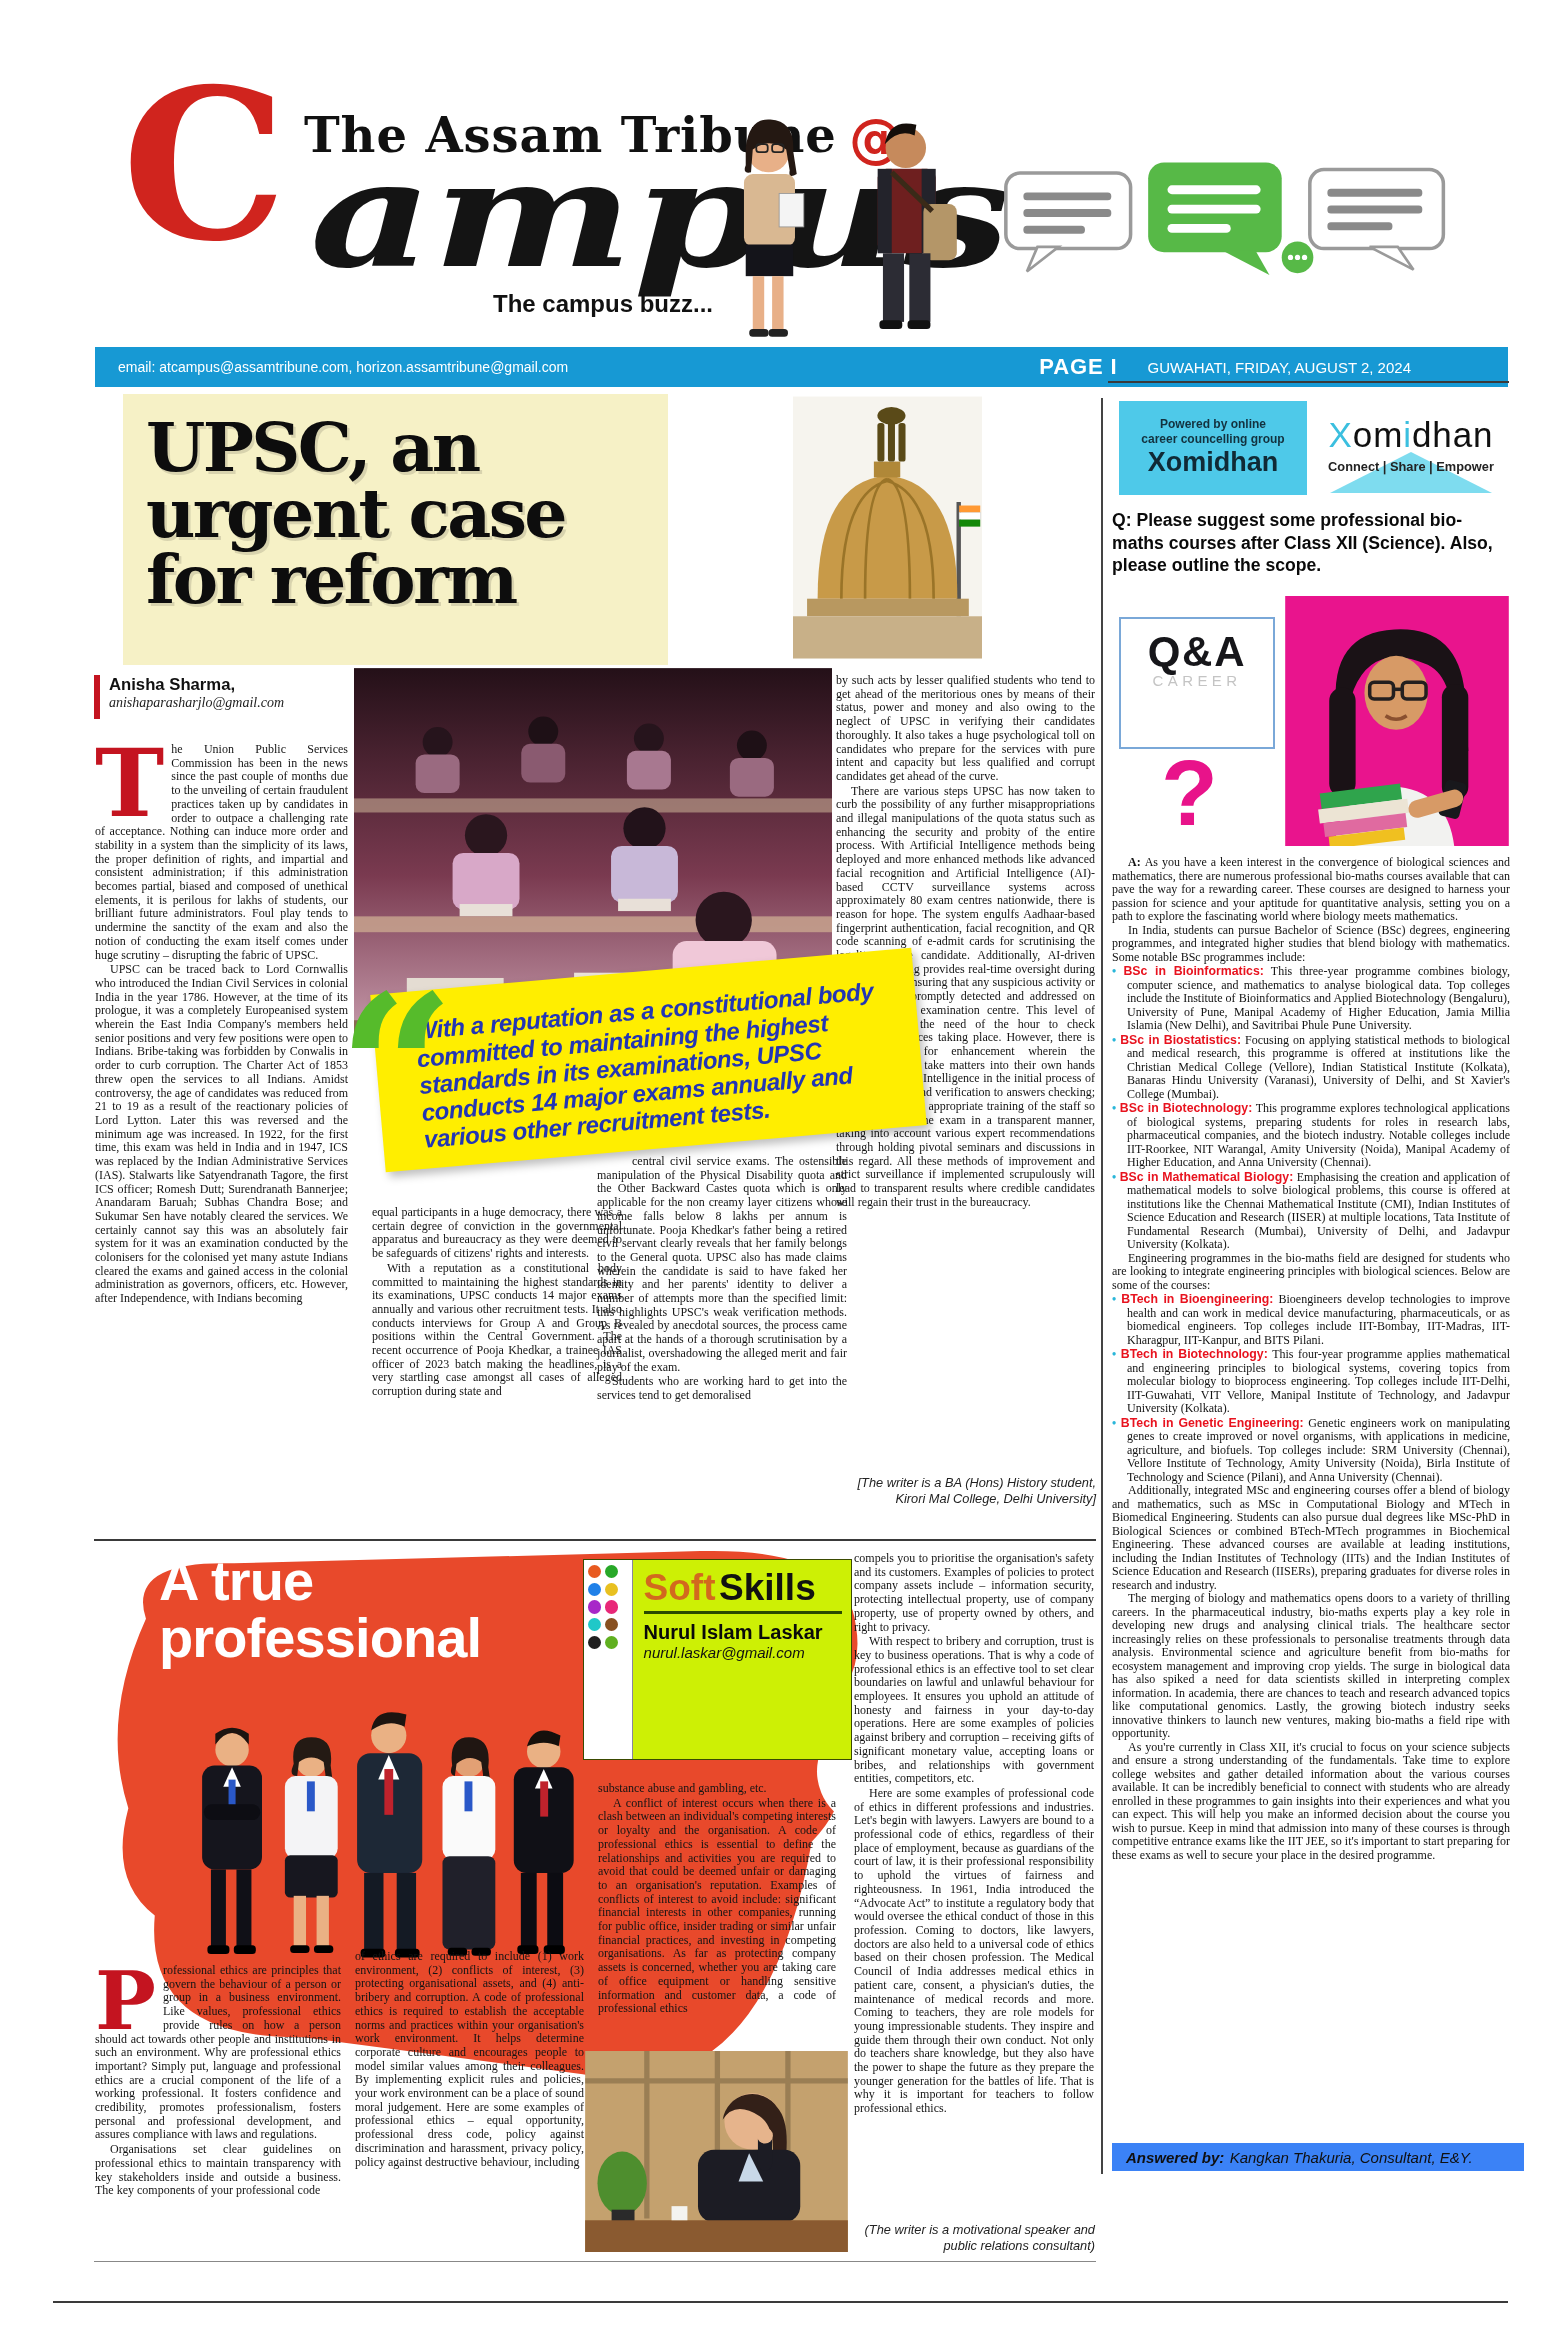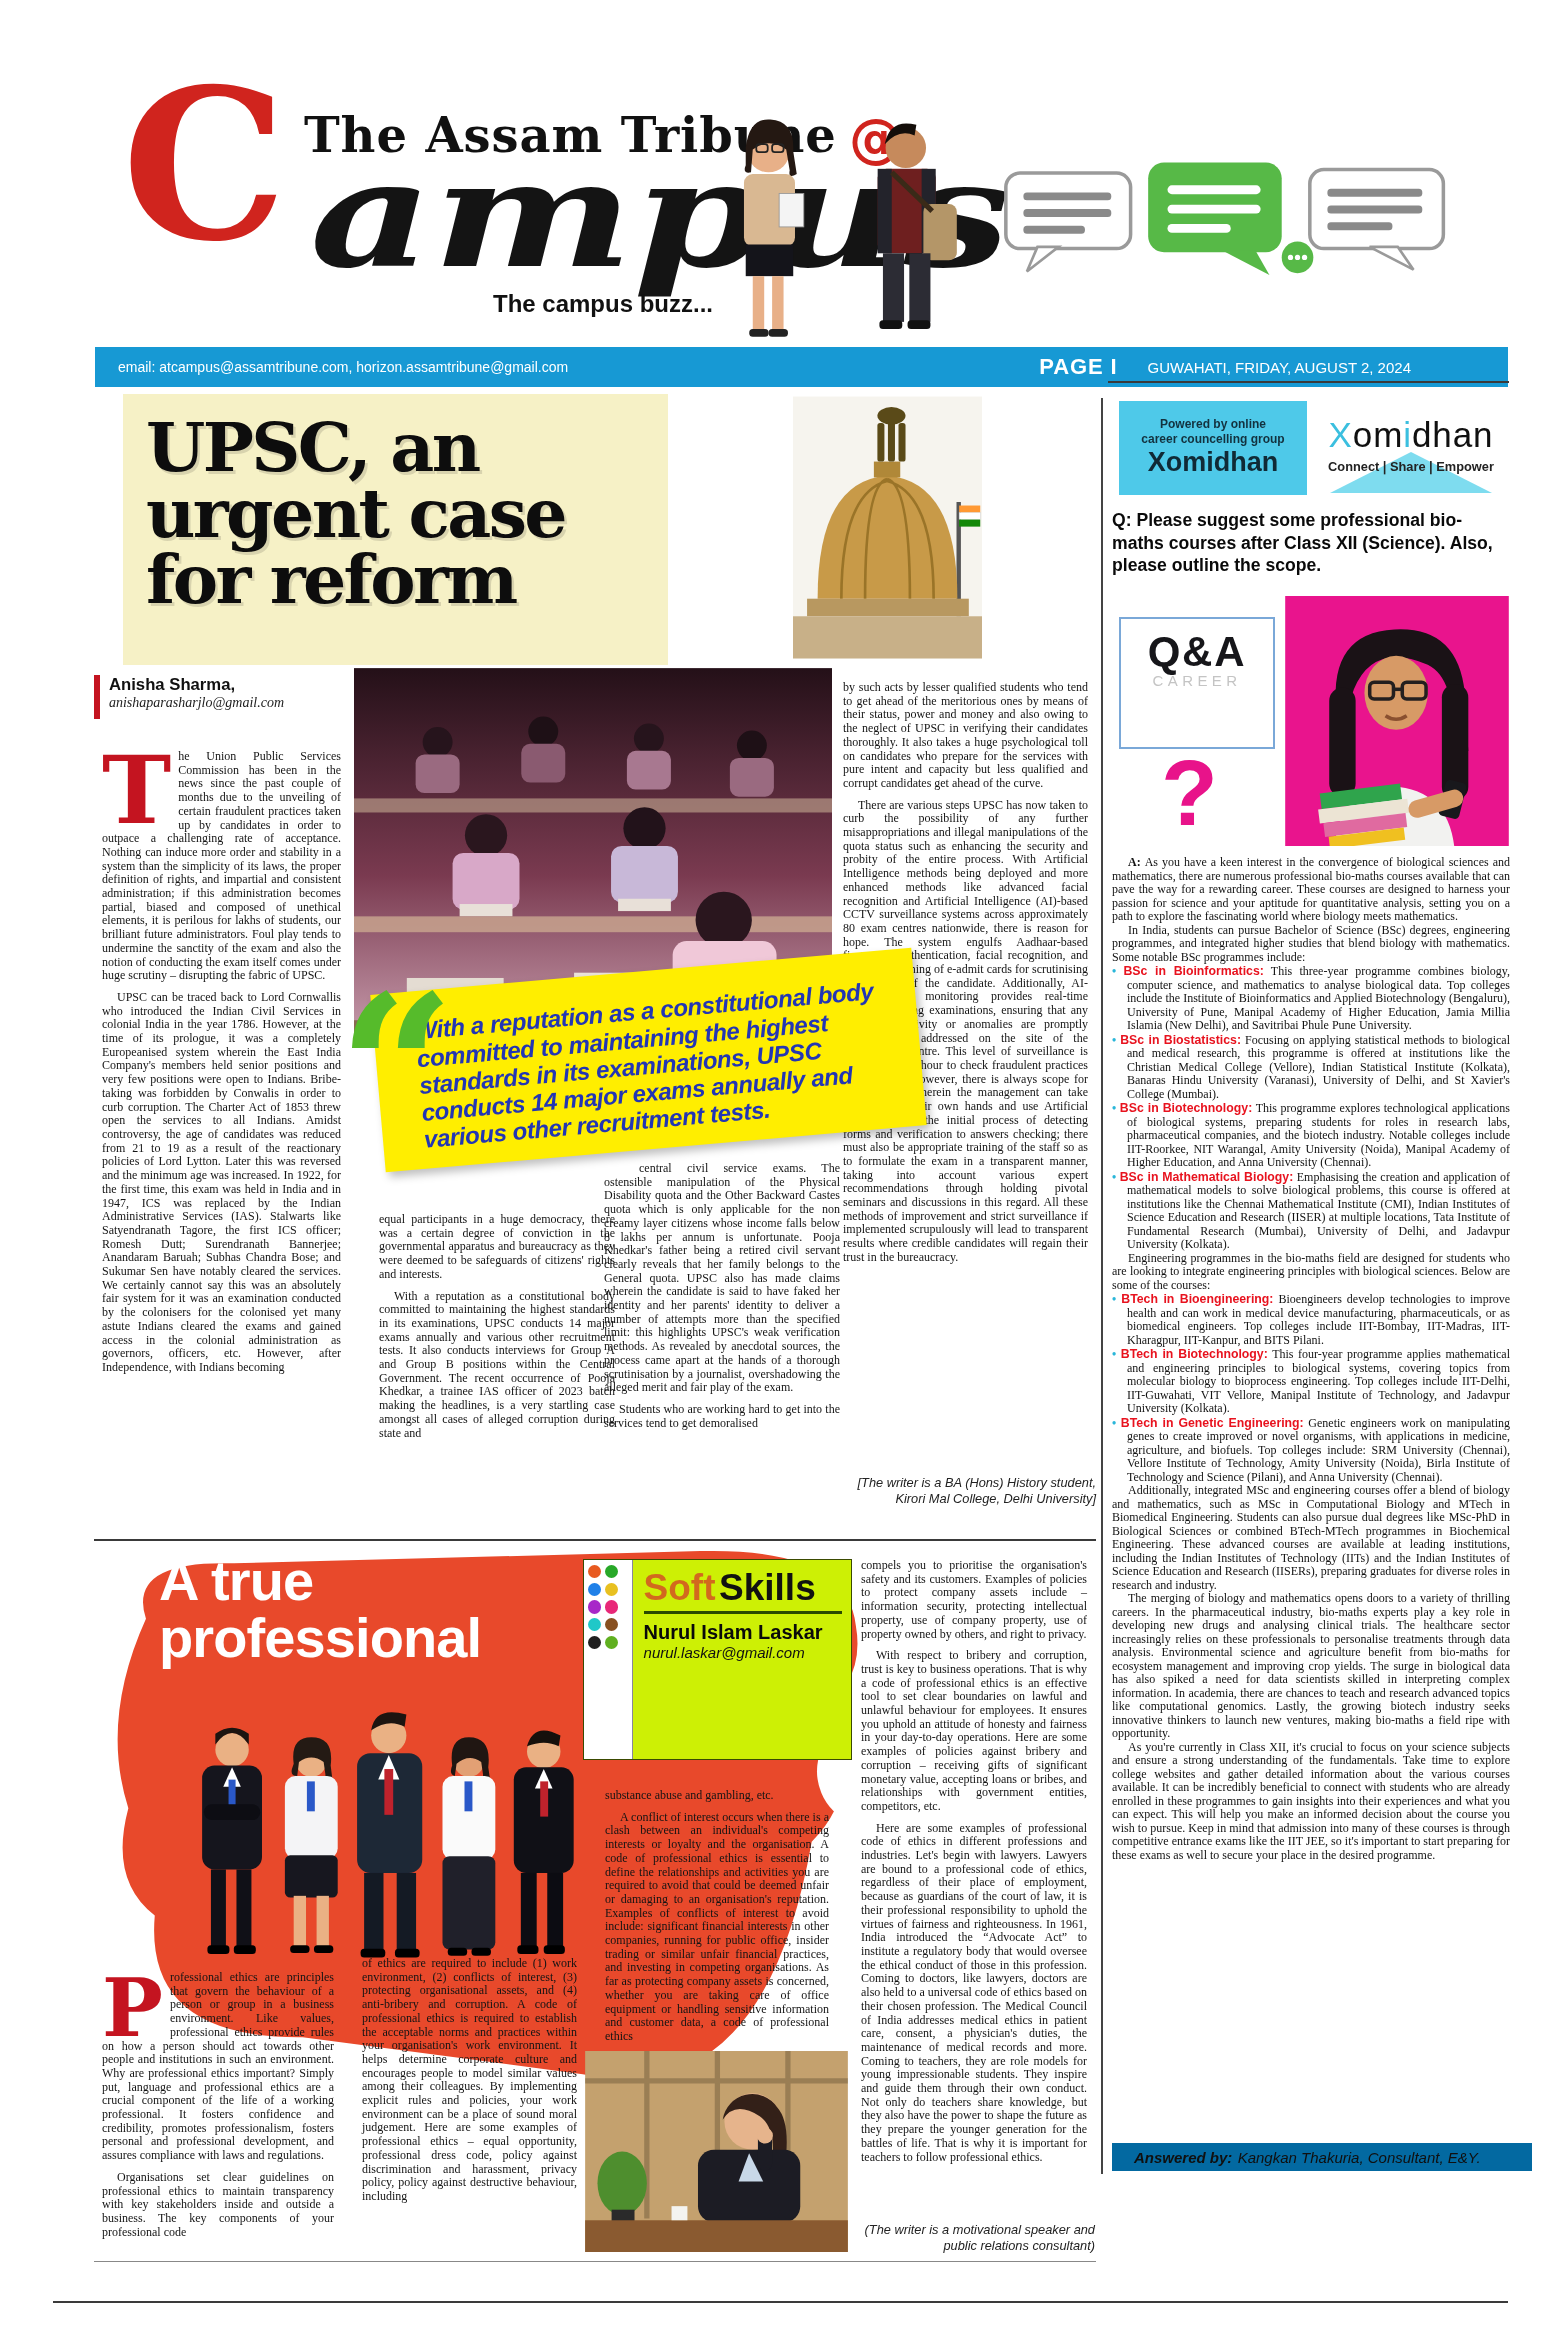--- a/index.html
+++ b/index.html
@@ -21,21 +21,21 @@
   .bluebar .date{font-size:15px;margin-left:30px;margin-right:97px;}
   
   .headline-block{background:#f6f1c6;padding:21px 17.6px 0 23px;}
   .headline{font:700 68px/0.97 "DejaVu Serif",serif;color:#0d0d0d;letter-spacing:-2.6px;
             text-shadow:2.6px 2.6px 0 rgba(0,0,0,0.12);}
   .byline-row{display:flex;}
   .byline-bar{width:6.2px;height:44px;background:#c41420;margin-right:8.8px;}
   .byline-name{font:700 16.7px/1.2 "Liberation Sans",sans-serif;color:#111;}
   .byline-email{font:italic 14px/1.2 "Liberation Serif",serif;color:#222;}
   .col{font:12px/13.7px "Liberation Serif",serif;text-align:justify;overflow:hidden;color:#141414;}
-  .col p{margin:8px;}
+  .col p{margin:1px;}
   .col p + p{text-indent:15px;}
   .dropcap{float:left;font:700 93px/0.78 "DejaVu Serif",serif;color:#c41420;padding:5.3px 7px 0 0;}
   .dropcap.small{font-size:81px;}
   .pull-quote{background:#ffee00;transform:rotate(-5deg);padding:26.4px 16px 16px 41px;
               box-shadow:3.5px 5.3px 8.8px rgba(0,0,0,0.25);}
   .pull-quote-text{font:italic 700 24px/1.13 "Liberation Sans",sans-serif;color:#2336b4;letter-spacing:-0.4px;}
   .quote-mark{font:700 203px/0.55 "DejaVu Serif",serif;color:#56bb2b;}
   .writer-note{font:italic 12.8px/1.25 "Liberation Sans",sans-serif;text-align:right;color:#222;}
   .rule{background:#3a3a3a;}
   
@@ -68,21 +68,21 @@
   .qa-big{font:800 42px/1 "Liberation Sans",sans-serif;color:#16161a;letter-spacing:1.8px;}
   .qa-career{font:400 15px/1 "Liberation Sans",sans-serif;color:#c4c4c4;letter-spacing:4.4px;}
   .qa-qmark{font:800 93px/1 "Liberation Sans",sans-serif;color:#e8138a;}
   .answer{font:12px/13.5px "Liberation Serif",serif;text-align:justify;overflow:hidden;color:#121212;}
   .answer .ans-p{margin:0;text-indent:16px;}
   .answer .ans-p.lead{text-indent:16px;}
   .answer .ans-p b{font-weight:700;}
   .answer .ans-b{margin:0;padding-left:15px;text-indent:-15px;}
   .b-dot{color:#2ab6d9;font-weight:700;}
   .b-head{font:700 12.3px "Liberation Sans",sans-serif;color:#e8121e;}
-  .answered{background:#0369a1;display:flex;align-items:center;padding-left:22px;
+  .answered{background:#3b82f6;display:flex;align-items:center;padding-left:14px;
             font:italic 15px/1 "Liberation Sans",sans-serif;color:#101010;}
   .answered b{font-weight:700;margin-right:5.3px;}
 </style>
 </head>
 <body>
 
 <div id="page">
 
   <div class="abs c-letter" style="left:122px;top:81px;">C</div>
   <div class="abs masthead-line" style="left:304px;top:111px;"><span>The Assam Tribune</span><span class="at-sym">@</span></div>

